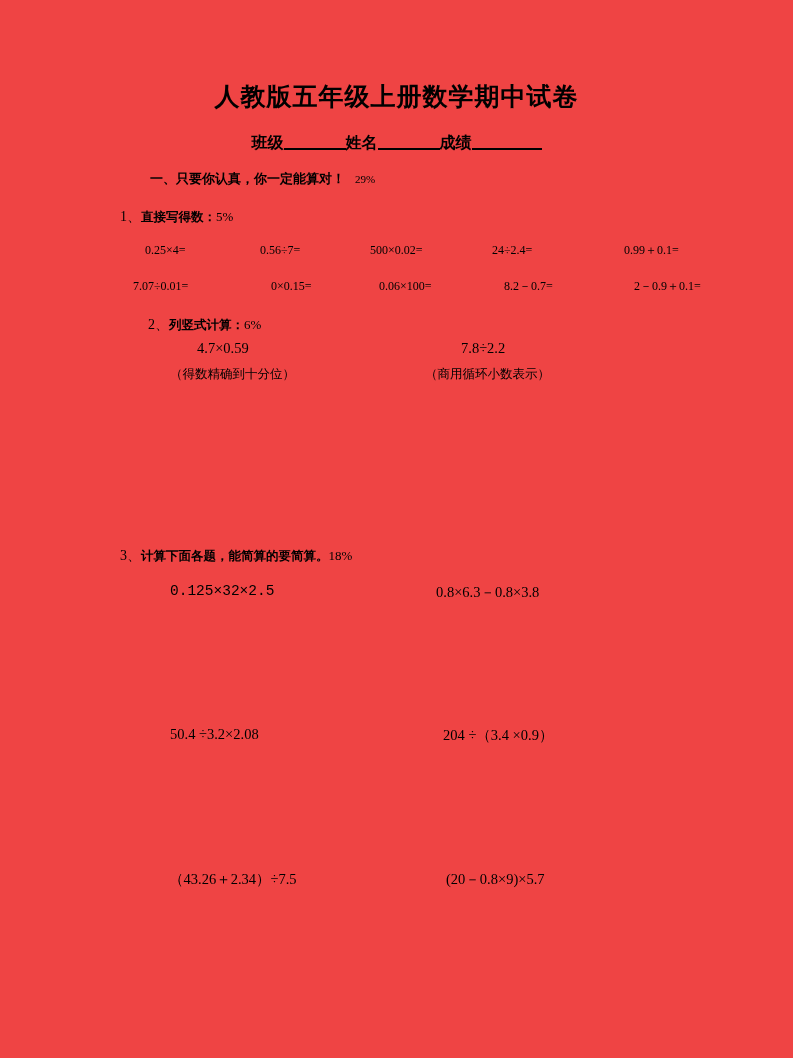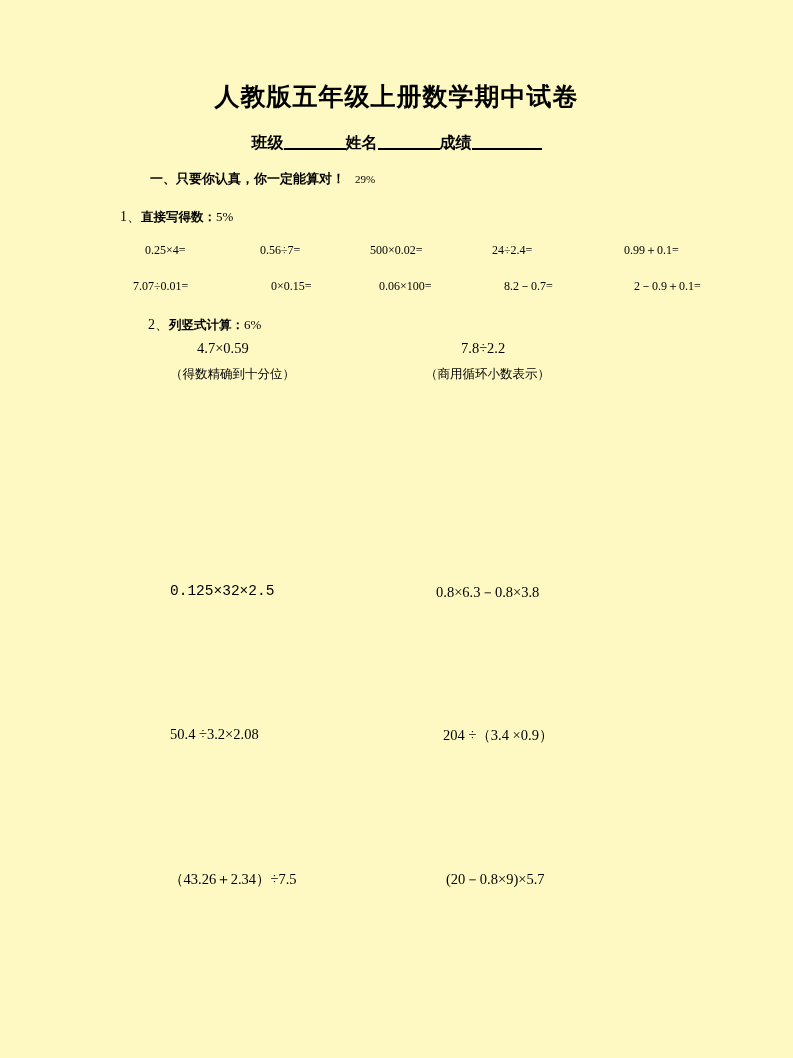--- a/index.html
+++ b/index.html
@@ -13,21 +13,21 @@
     position: relative;
     font-family: "Liberation Serif", "DejaVu Serif", serif;
     color: #000000;
     overflow: hidden;
   }
 
   .page {
     position: relative;
     width: 793px;
     height: 1058px;
-    background: #fef9c3;
+    background: #ef4444;
   }
 
   
   .doc-title {
     position: absolute;
     top: 80px;
     left: 0;
     width: 793px;
     text-align: center;
     font-family: "DejaVu Sans", "Liberation Sans", sans-serif;
@@ -155,20 +155,23 @@
   <div class="sub-header" style="left:120px; top:316px;margin-left:28px;">
     <span class="sub-num">2、</span><span class="sub-text">列竖式计算：</span><span class="sub-pts">6%</span>
   </div>
 
   <div class="expr" style="left:197px; top:340px;">4.7×0.59</div>
   <div class="hint" style="left:170px; top:366px;">（得数精确到十分位）</div>
 
   <div class="expr" style="left:461px; top:340px;">7.8÷2.2</div>
   <div class="hint" style="left:425px; top:366px;">（商用循环小数表示）</div>
 
+  <div class="sub-header" style="left:120px; top:547px;">
+    <span class="sub-num">3、</span><span class="sub-text">计算下面各题，能简算的要简算。</span><span class="sub-pts">18%</span>
+  </div>
 
   <div class="expr" style="left:170px; top:583px;font-family:Liberation Mono, monospace;">0.125×32×2.5</div>
   <div class="expr" style="left:436px; top:583px;">0.8×6.3－0.8×3.8</div>
 
   <div class="expr" style="left:170px; top:726px;">50.4 ÷3.2×2.08</div>
   <div class="expr" style="left:443px; top:726px;">204 ÷（3.4 ×0.9）</div>
 
   <div class="expr" style="left:169px; top:870px;">（43.26＋2.34）÷7.5</div>
   <div class="expr" style="left:446px; top:870px;">(20－0.8×9)×5.7</div>
 

